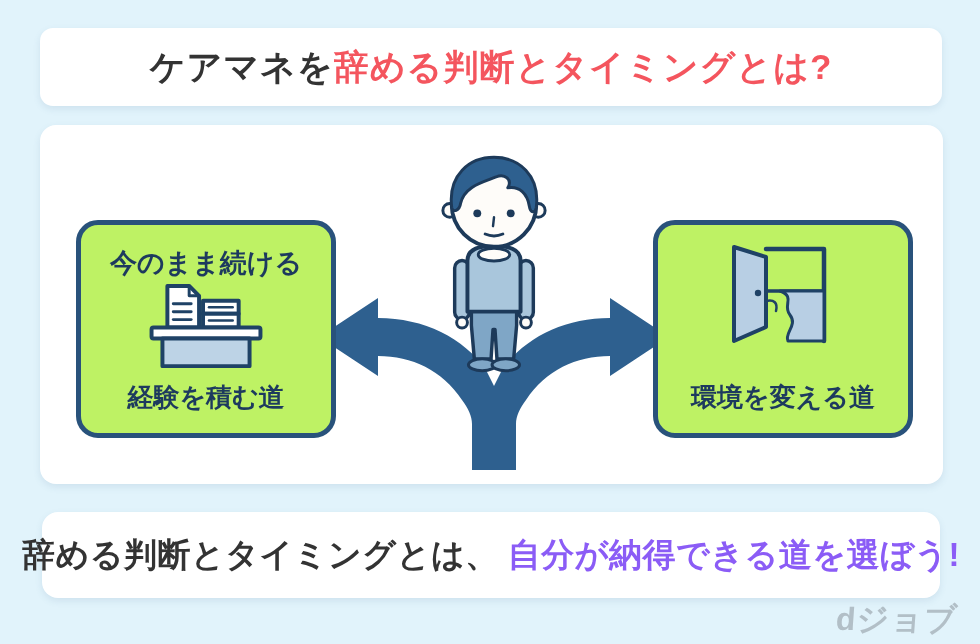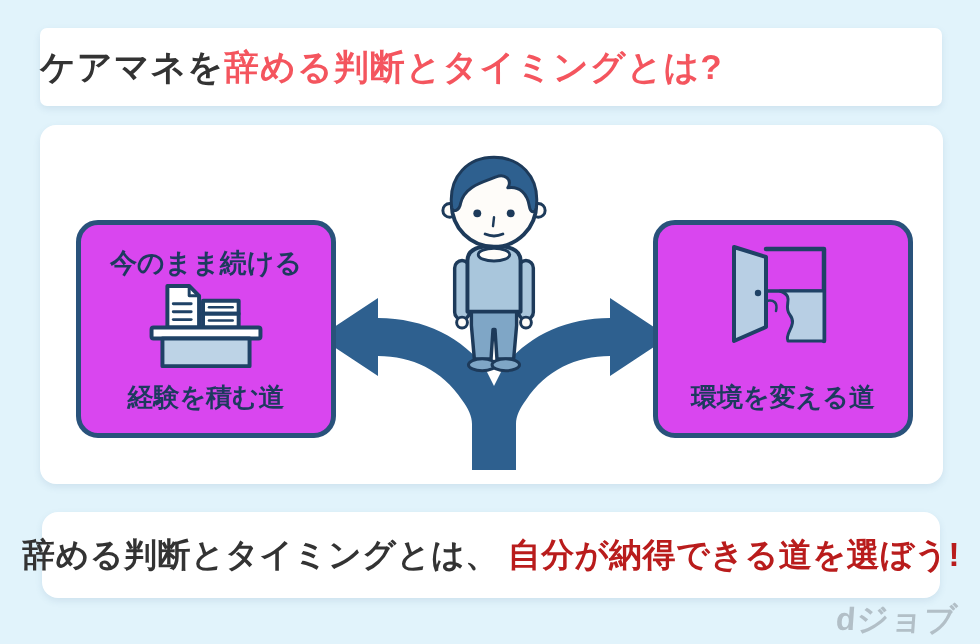--- a/index.html
+++ b/index.html
@@ -3,46 +3,46 @@
 <meta charset="utf-8">
 <style>
   html,body{margin:0;padding:0;}
   body{
     width:980px;height:644px;position:relative;overflow:hidden;
     background:#e1f3fb;
     font-family:"Liberation Sans","DejaVu Sans",sans-serif;
   }
   .panel{position:absolute;background:#ffffff;box-shadow:0 3px 7px rgba(90,130,160,0.14);}
   
-  .top-banner{left:40px;top:28px;width:902px;height:78px;border-radius:7px;
-    display:flex;align-items:center;}
+  .top-banner{left:40px;top:28px;width:902px;height:78px;border-radius:13px;
+    display:flex;align-items:center;justify-content:center;}
   .top-banner .ttl{font-size:35px;font-weight:bold;letter-spacing:1px;white-space:nowrap;}
   .ttl-prefix{color:#333333;}
   .ttl-highlight{color:#f4555e;}
   
   .main-card{left:40px;top:125px;width:903px;height:359px;border-radius:16px;}
   
-  .option-box{position:absolute;top:95px;width:260px;height:218px;background:#d946ef;
+  .option-box{position:absolute;top:95px;width:260px;height:218px;background:#bef264;
     border:5px solid #29527b;border-radius:22px;box-sizing:border-box;
     display:flex;flex-direction:column;align-items:center;justify-content:space-between;
     padding:20px 8px 18px 8px;}
   .option-left{left:36px;}
   .option-right{right:30px;}
   .option-title{font-size:27px;font-weight:bold;color:#1d3a5e;white-space:nowrap;}
   .option-caption{font-size:26px;font-weight:bold;color:#1d3a5e;white-space:nowrap;}
   .option-icon{width:118px;height:100px;}
   
   .fork-arrow{position:absolute;left:274px;top:167px;width:360px;height:178px;}
   .person{position:absolute;left:395px;top:23px;width:118px;height:232px;}
   
   .bottom-banner{left:42px;top:512px;width:898px;height:86px;border-radius:16px;
     display:flex;align-items:center;justify-content:center;}
   .bottom-banner .msg{font-size:33px;font-weight:bold;letter-spacing:0.5px;white-space:nowrap;}
   .msg-prefix{color:#333333;}
-  .msg-highlight{color:#b91c1c;margin-left:9px;}
+  .msg-highlight{color:#8b5cf6;margin-left:9px;}
   
   .logo{position:absolute;right:22px;top:598px;font-size:32px;font-weight:bold;
     color:#b2bfc7;transform:skewX(-4deg);letter-spacing:1px;}
 </style>
 </head>
 <body>
 
 <div class="panel top-banner">
   <div class="ttl">
     <span class="ttl-prefix">ケアマネを</span><span class="ttl-highlight">辞める判断とタイミングとは?</span>

